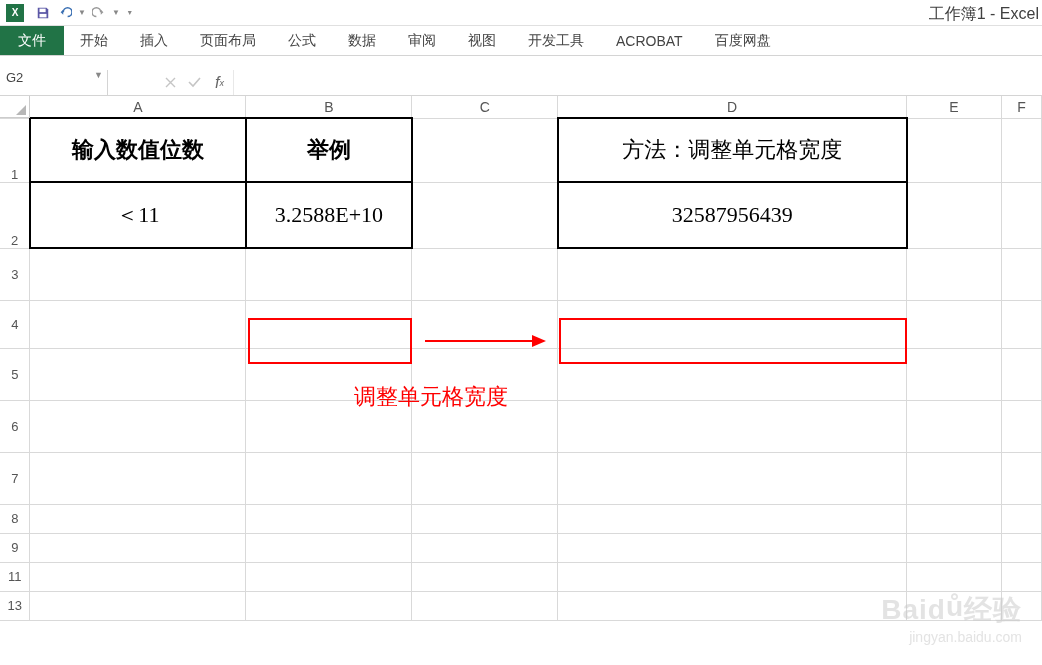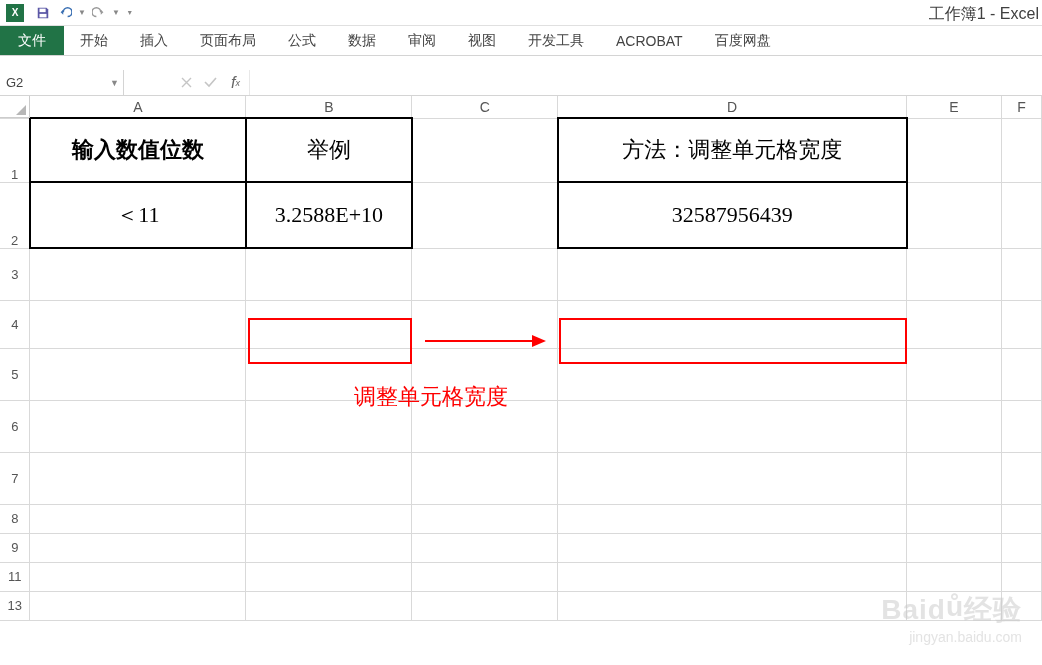--- a/index.html
+++ b/index.html
@@ -13,21 +13,21 @@
     .titlebar .qat-sep { font-size: 8px; color: #888; margin: 0 2px; }
     .title-text { position: absolute; right: 3px; top: 4px; color: #404040; font-size: 16px; }
 
     
     .ribbon-tabs { height: 30px; background: #fff; display: flex; align-items: stretch; border-bottom: 1px solid #d4d4d4; }
     .ribbon-tabs .tab { padding: 0 16px; font-size: 14px; color: #444; display: flex; align-items: center; cursor: pointer; }
     .ribbon-tabs .tab.file { background: #217346; color: #fff; padding: 0 18px; }
 
     
     .formula-row { height: 26px; display: flex; align-items: stretch; border-bottom: 1px solid #d4d4d4; background: #fff; margin-top: 14px; }
-    .namebox { width: 124px; border-right: 1px solid #d4d4d4; display: flex; align-items: center; padding: 0 6px; font-size: 13px; color: #444; position: relative; }
+    .namebox { width: 108px; border-right: 1px solid #d4d4d4; display: flex; padding: 0 6px; font-size: 13px; color: #444; position: relative; }
     .namebox .dd { position: absolute; right: 4px; font-size: 9px; color: #888; }
     .fb-btn { width: 24px; height: 100%; display: inline-flex; align-items: center; justify-content: center; color: #b5b5b5; cursor: default; }
     .fb-btn.cancel { color: #c0c0c0; }
     .fb-btn.confirm { color: #c0c0c0; }
     .fb-f { width: 28px; display:flex; align-items:center; justify-content:center; color:#666; font-style: italic; font-family: "Times New Roman", serif; border-right: 1px solid #e8e8e8; }
     .fb-f sub { font-size: 9px; font-style: italic; }
     .formula-input { flex: 1; padding: 0 6px; font-size: 13px; color: #333; display: flex; align-items: center; }
 
     
     .grid-wrap { position: relative; background: #fff; }
@@ -36,21 +36,21 @@
 
     table.grid { border-collapse: collapse; table-layout: fixed; }
     table.grid th, table.grid td { border: 1px solid #d9d9d9; font-weight: normal; }
     table.grid thead th { height: 22px; background: #fff; color: #555; font-size: 14px; text-align: center; border-top: none; }
     table.grid tbody th.rowhdr { width: 30px; background: #fff; color: #555; font-size: 13px; text-align: center; border-left: none; }
     table.grid tbody td { background: #fff; font-size: 18px; color: #000; text-align: center; vertical-align: middle; font-family: SimSun, serif; padding: 0 4px; overflow: hidden; white-space: nowrap; }
 
     
     .bordercell { border: 2px solid #000 !important; font-size: 22px !important; font-family: SimSun, serif; }
     .bordercell.a1 { font-weight: bold; }
-    .bordercell.b1 { font-weight: normal; }
+    .bordercell.b1 { font-weight: bold; }
     .bordercell.d1 { font-weight: normal; }
     
     .bordercell + td { }
 
     
     .overlay { position: absolute; pointer-events: none; }
     .redbox { border: 2px solid #ff0000; position: absolute; }
     .arrow { position: absolute; }
     .arrow .shaft { height: 2px; background:#ff0000; }
     .arrow .head { width:0; height:0; border-top:6px solid transparent; border-bottom:6px solid transparent; border-left:14px solid #ff0000; position:absolute; right:-1px; top:-5px; }

